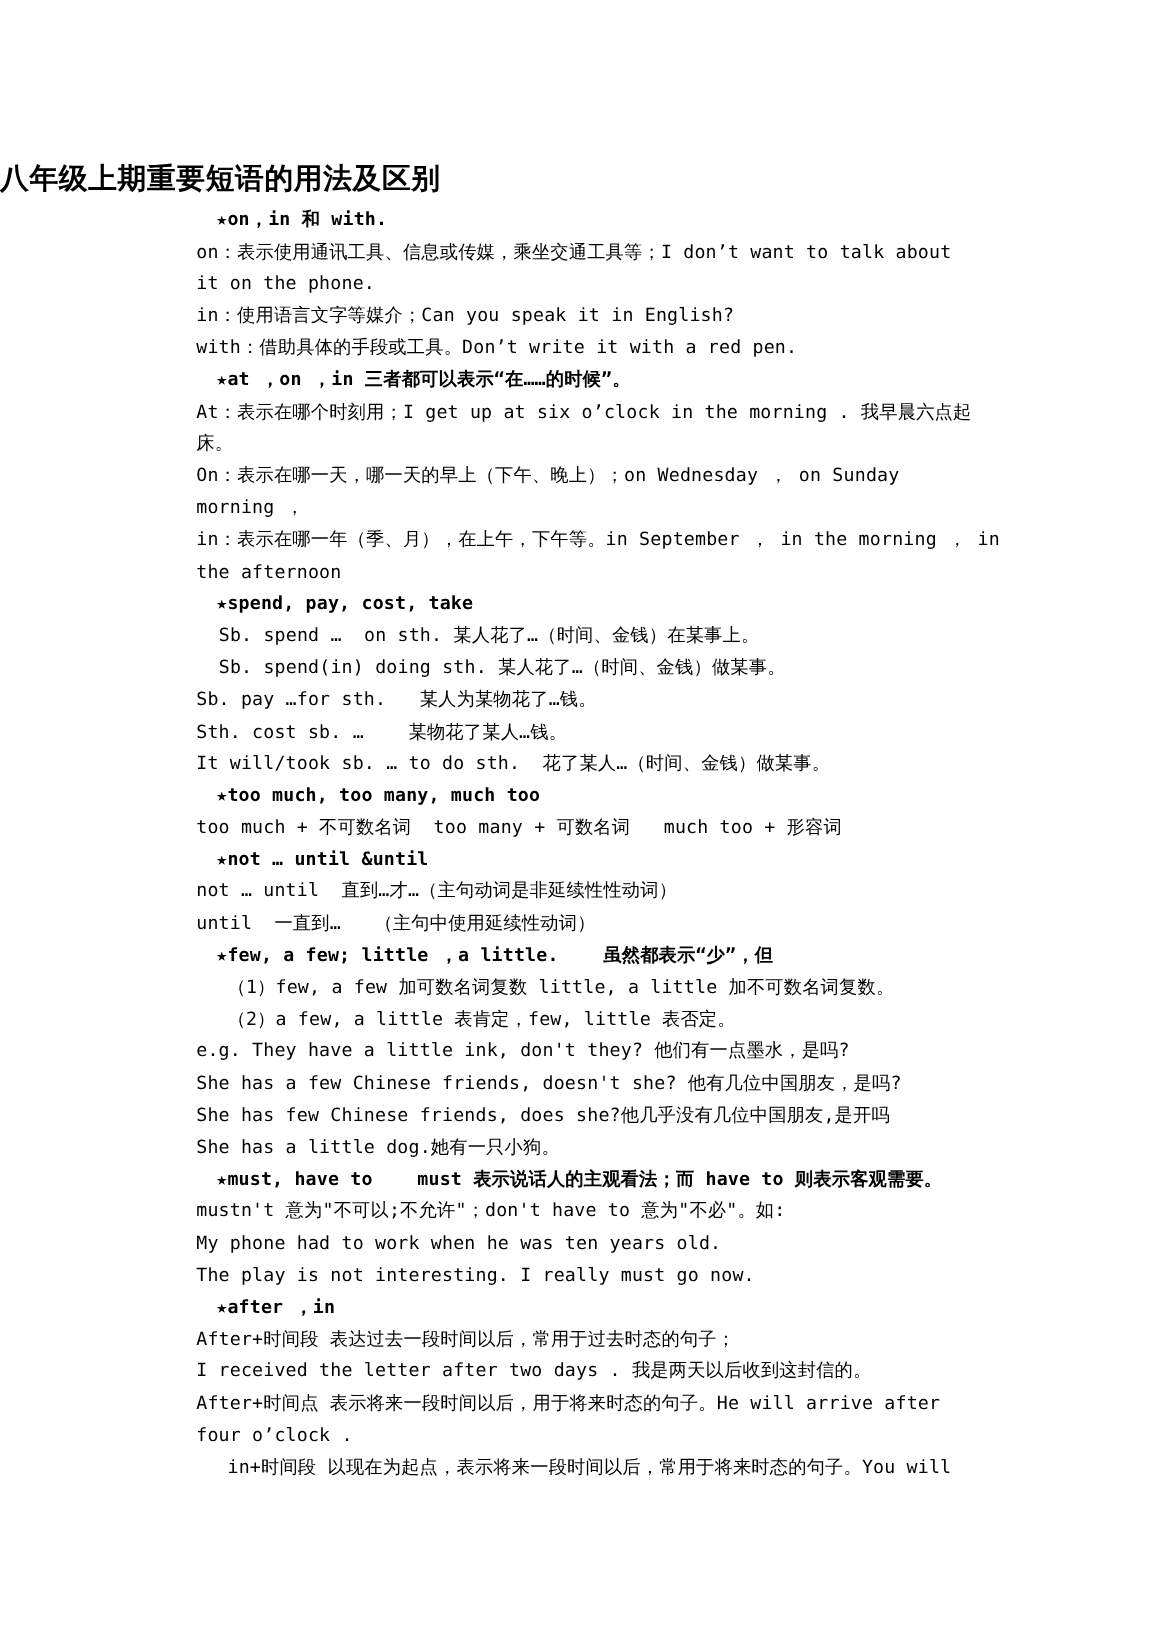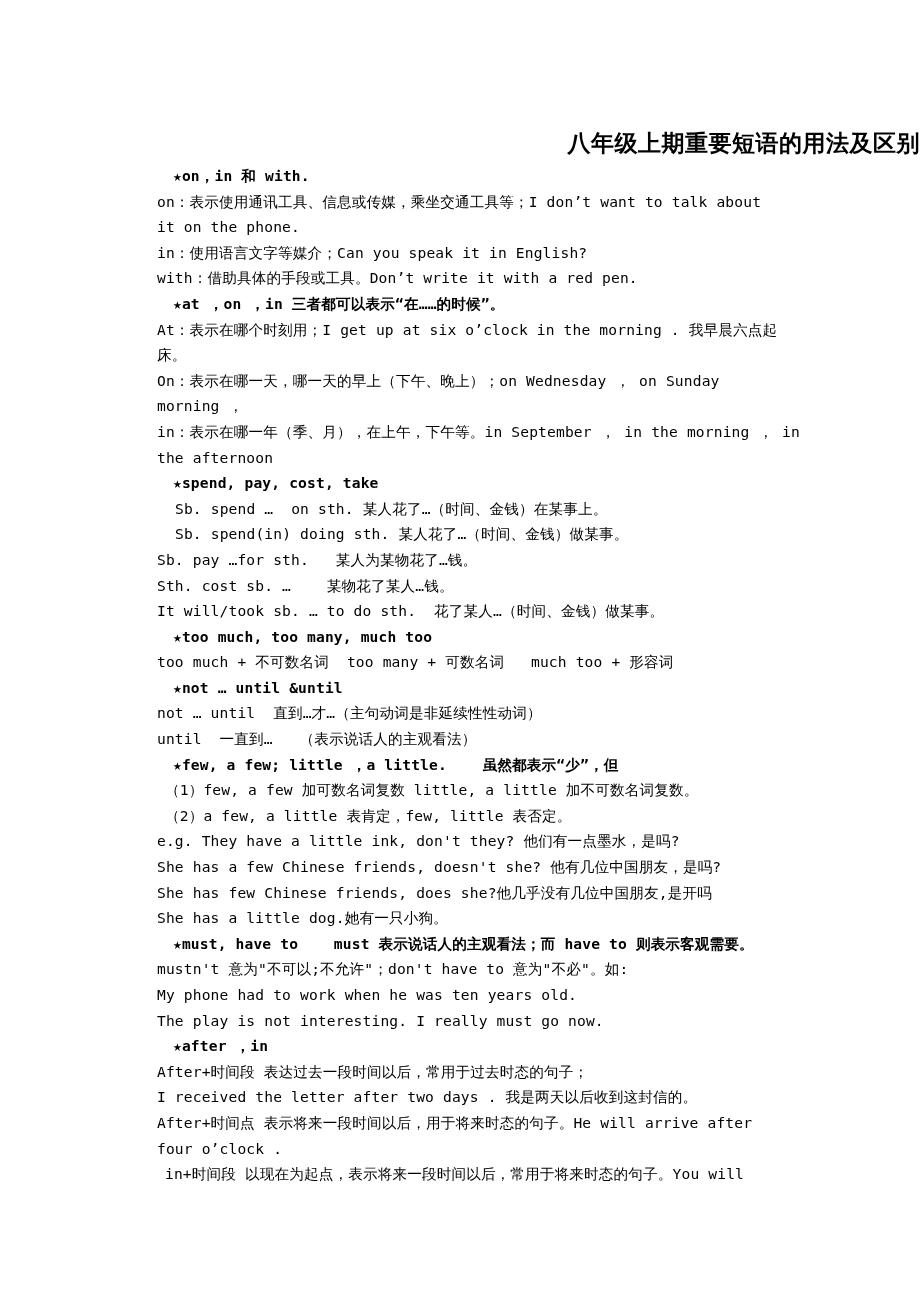--- a/index.html
+++ b/index.html
@@ -14,21 +14,21 @@
     background: #ffffff;
     overflow: hidden;
     font-family: "DejaVu Sans Mono", "Liberation Mono", monospace;
     color: #000000;
   }
   .doc-title {
     position: absolute;
     left: 0;
     top: 113px;
     width: 920px;
-    text-align: right;
+    text-align: left;
     font-family: "DejaVu Sans", "Liberation Sans", sans-serif;
     font-size: 23px;
     font-weight: bold;
     letter-spacing: 0.5px;
     line-height: 30px;
     white-space: nowrap;
   }
   .body-block {
     position: absolute;
     left: 157px;
@@ -41,20 +41,21 @@
     white-space: pre;
     letter-spacing: 0.15px;
     font-weight: 500;
     height: 25.6px;
   }
   .line.indent1 {
     padding-left: 18px;
   }
   .line.indent-sm {
     padding-left: 8px;
+    margin-left: 17px;
   }
   .line.star {
     font-weight: 600;
     margin-left: 16px;
   }
 </style>
 </head>
 <body>
 
 <div class="page">
@@ -77,21 +78,21 @@
       <div class="line star">★spend, pay, cost, take</div>
       <div class="line indent1">Sb. spend …  on sth. 某人花了…（时间、金钱）在某事上。</div>
       <div class="line indent1">Sb. spend(in) doing sth. 某人花了…（时间、金钱）做某事。</div>
       <div class="line">Sb. pay …for sth.   某人为某物花了…钱。</div>
       <div class="line">Sth. cost sb. …    某物花了某人…钱。</div>
       <div class="line">It will/took sb. … to do sth.  花了某人…（时间、金钱）做某事。</div>
       <div class="line star">★too much, too many, much too</div>
       <div class="line">too much + 不可数名词  too many + 可数名词   much too + 形容词</div>
       <div class="line star">★not … until &amp;until</div>
       <div class="line">not … until  直到…才…（主句动词是非延续性性动词）</div>
-      <div class="line">until  一直到…   （表示说话人的主观看法）</div>
+      <div class="line">until  一直到…   （主句中使用延续性动词）</div>
       <div class="line star">★few, a few; little ，a little.    虽然都表示“少”，但</div>
       <div class="line indent-sm">（1）few, a few 加可数名词复数 little, a little 加不可数名词复数。</div>
       <div class="line indent-sm">（2）a few, a little 表肯定，few, little 表否定。</div>
       <div class="line">e.g. They have a little ink, don't they? 他们有一点墨水，是吗?</div>
       <div class="line">She has a few Chinese friends, doesn't she? 他有几位中国朋友，是吗?</div>
       <div class="line">She has few Chinese friends, does she?他几乎没有几位中国朋友,是开吗</div>
       <div class="line">She has a little dog.她有一只小狗。</div>
       <div class="line star">★must, have to    must 表示说话人的主观看法；而 have to 则表示客观需要。</div>
       <div class="line">mustn't 意为"不可以;不允许"；don't have to 意为"不必"。如:</div>
       <div class="line">My phone had to work when he was ten years old.</div>

